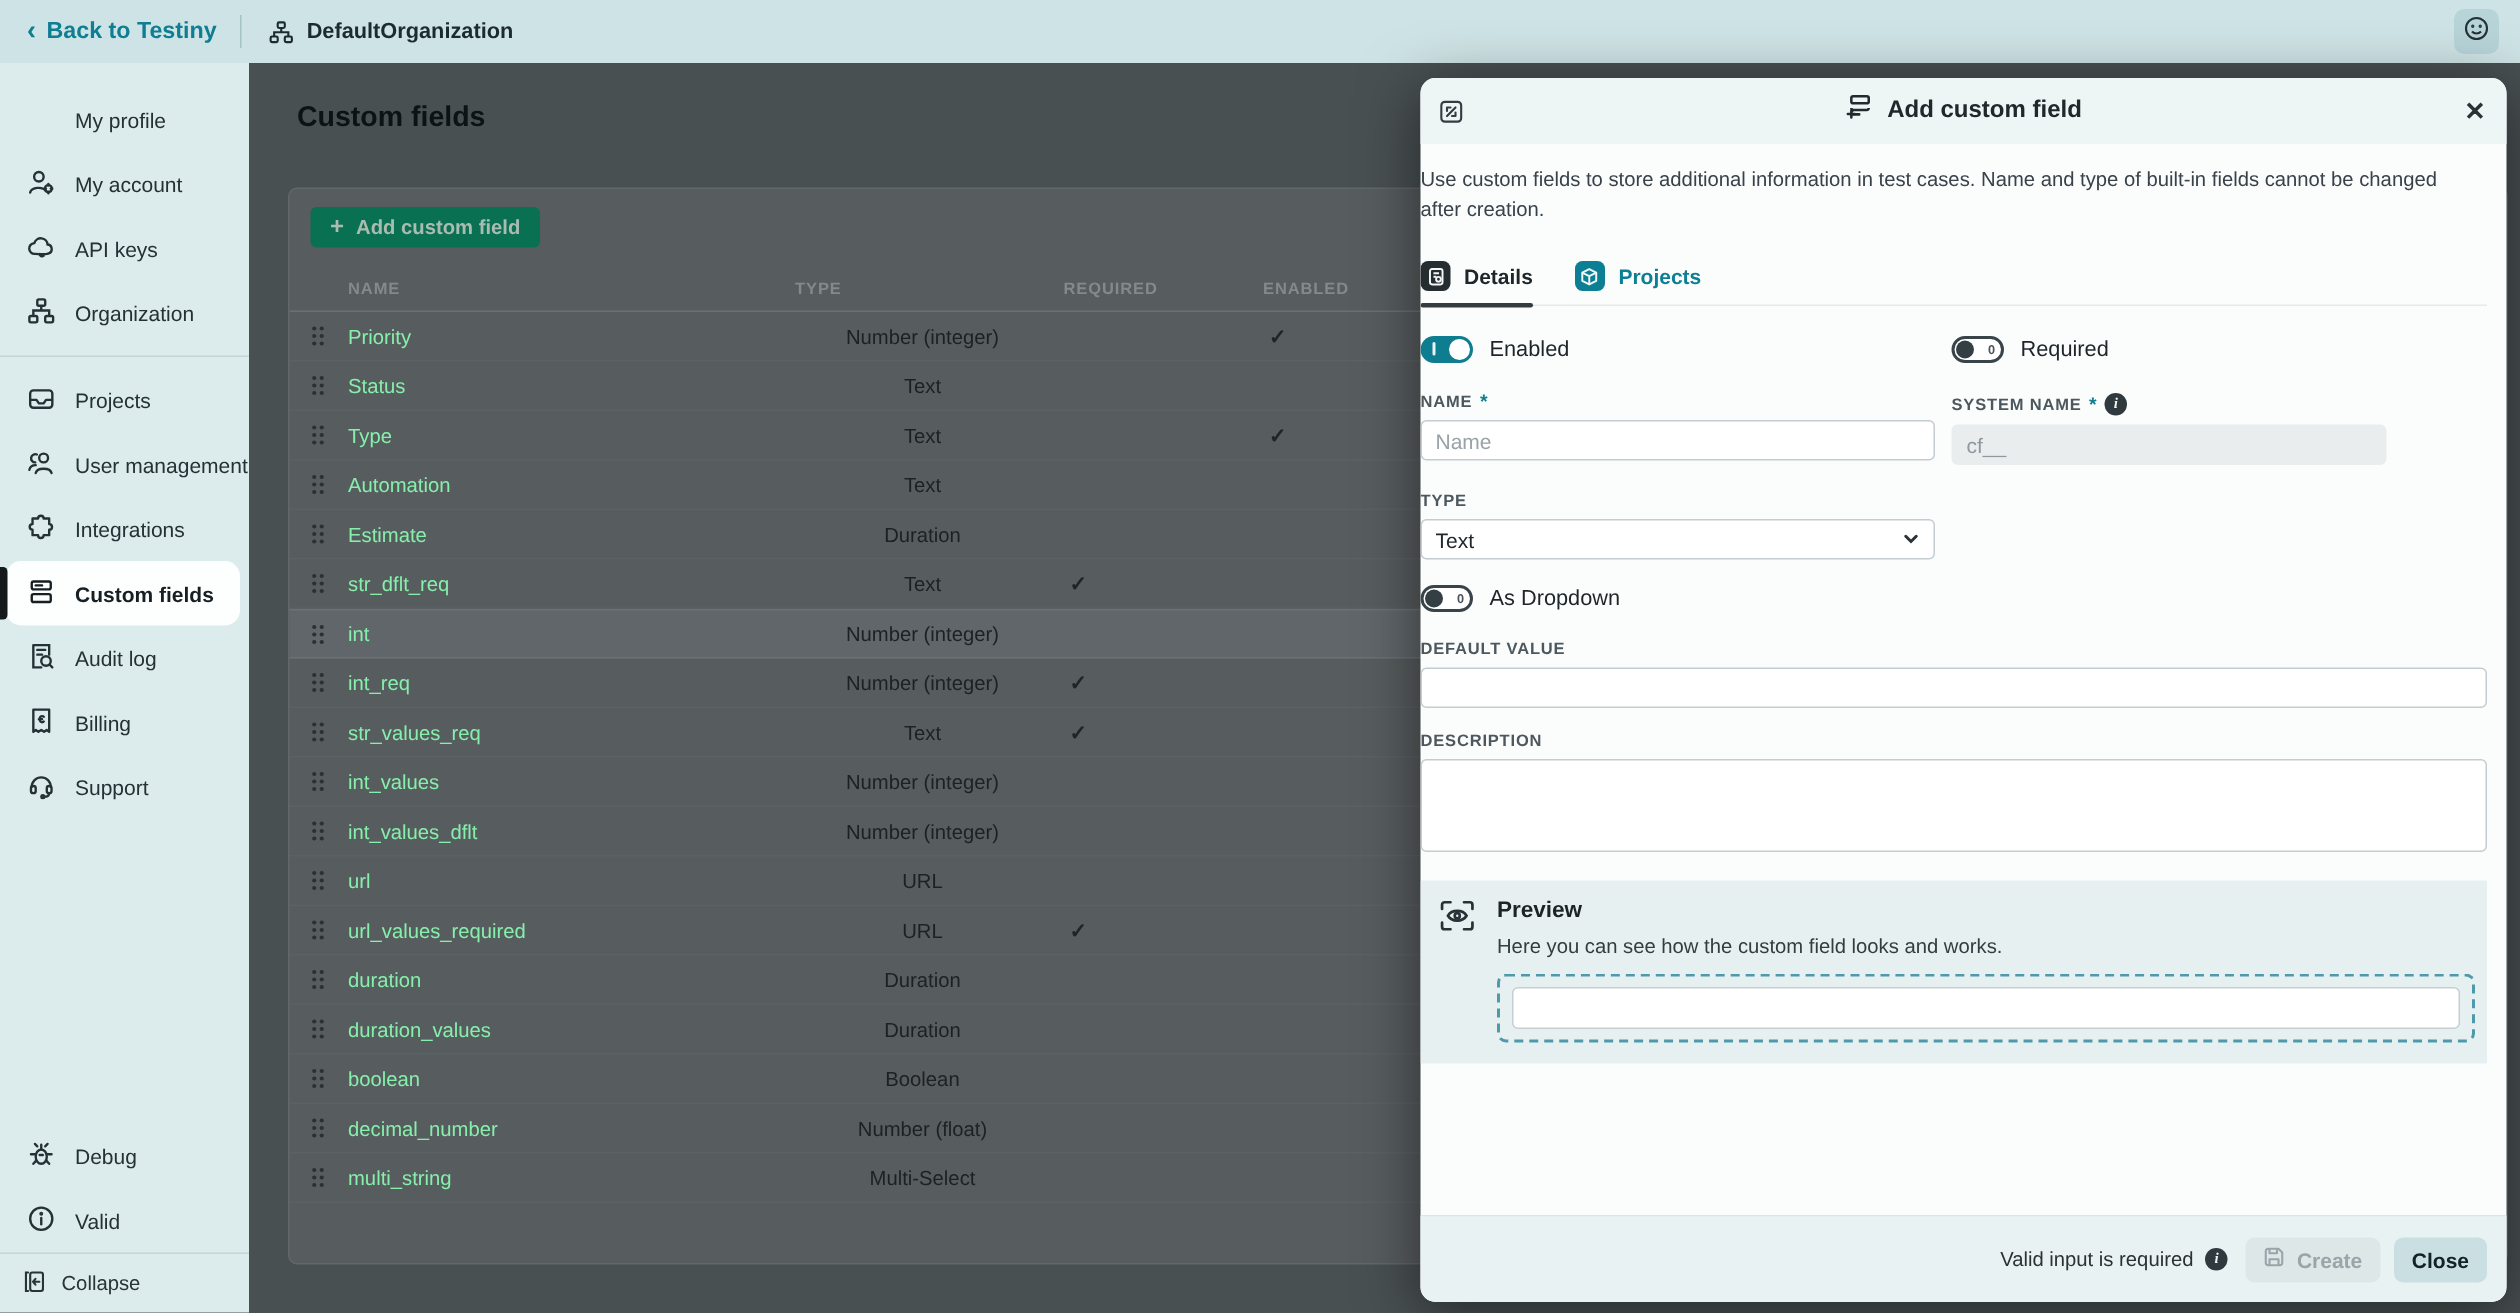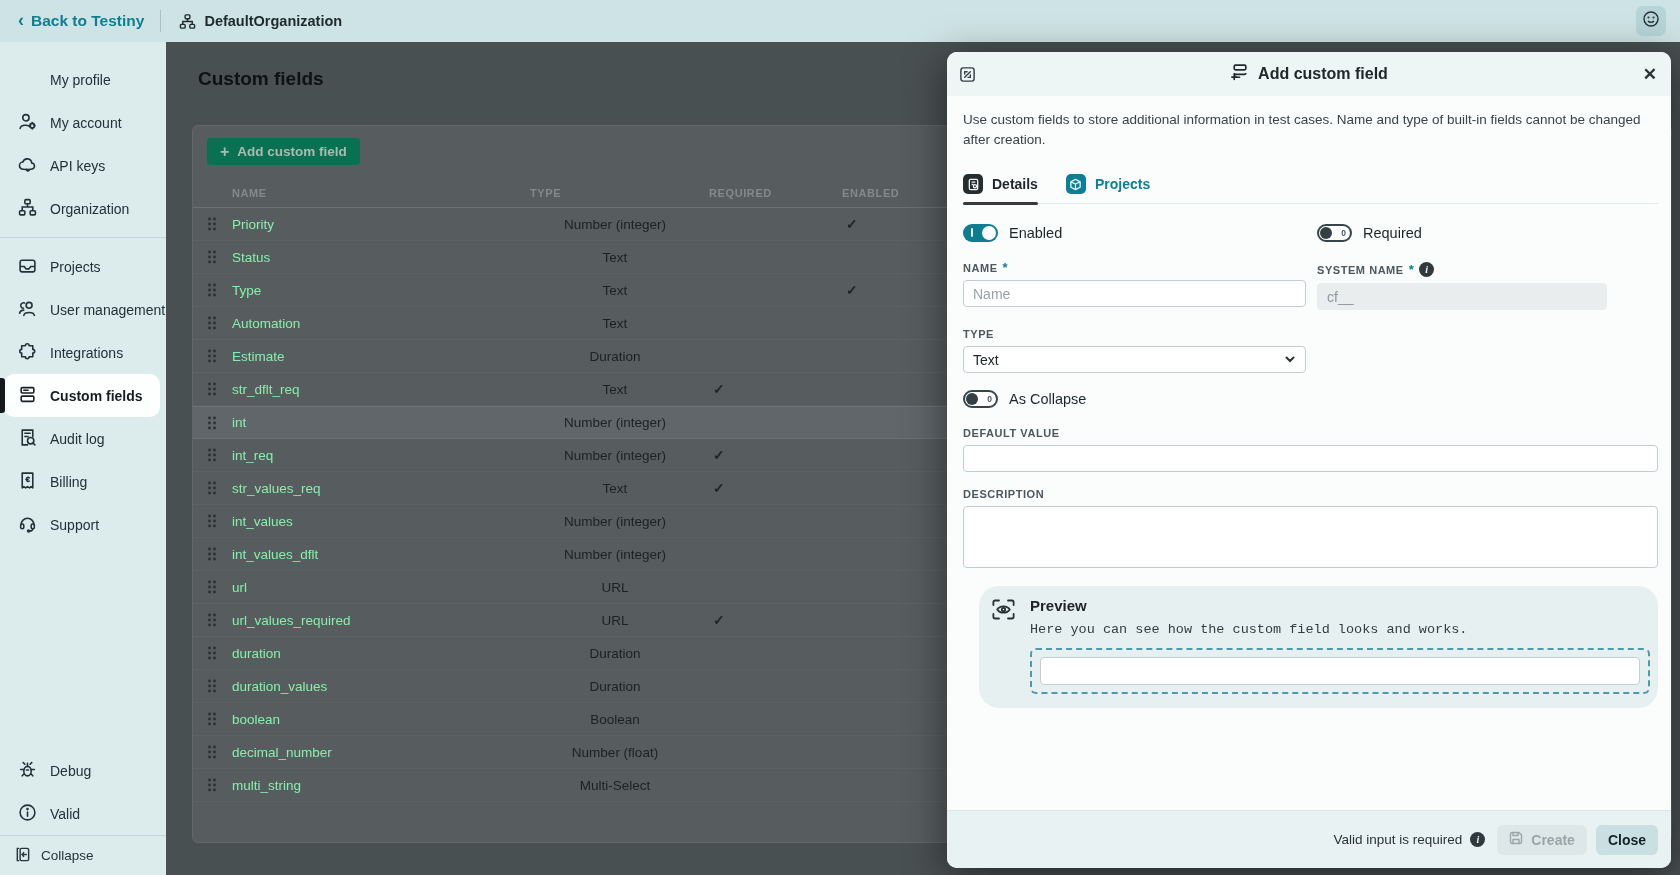--- a/index.html
+++ b/index.html
@@ -56,21 +56,21 @@
   
   .drawer { position:absolute; left:947px; top:52px; width:724px; height:816px; background:#fbfdfd;
     border-radius:10px; box-shadow:0 8px 40px rgba(0,0,0,.5); z-index:40; display:flex; flex-direction:column; }
   .dw-header { height:44px; background:#eef5f5; border-radius:10px 10px 0 0; display:flex;
     align-items:center; padding:0 14px 0 12px; position:relative; flex:0 0 auto; }
   .expand-btn { width:20px; height:20px; color:#333d42; cursor:pointer; display:flex; align-items:center; }
   .dw-title-wrap { position:absolute; left:0; right:0; display:flex; justify-content:center;
     align-items:center; gap:9px; pointer-events:none; }
   .dw-title { font-size:16px; font-weight:700; color:#20282c; }
   .close-x { margin-left:auto; font-size:17px; font-weight:600; color:#2a3236; cursor:pointer; }
-  .dw-body { padding:14px 13px 0 16px; flex:1 1 auto; overflow:hidden; }
+  .dw-body { padding:14px 13px 0 0; flex:1 1 auto; overflow:hidden; }
   .dw-desc { font-size:13.5px; line-height:20px; color:#39424a; max-width:680px; }
   .tabs { display:flex; gap:28px; margin-top:24px; border-bottom:1px solid #e2eaea; }
   .tab { display:flex; align-items:center; gap:9px; padding-bottom:9px; font-size:14px; font-weight:600;
     cursor:pointer; position:relative; }
   .tab .tab-ic { width:20px; height:20px; border-radius:5px; display:flex; align-items:center; justify-content:center; }
   .tab.details { color:#1f262a; }
   .tab.details .tab-ic { background:#262d31; color:#f2f6f6; }
   .tab.details::after { content:""; position:absolute; left:0; right:0; bottom:-2px; height:3px;
     background:#343c40; border-radius:2px; }
   .tab.projects { color:#0d7f94; }
@@ -99,24 +99,24 @@
   .select { width:343px; height:27px; border:1px solid #c3ccd0; border-radius:4px; background:#fff;
     display:flex; align-items:center; padding:0 9px; font-size:14px; color:#20282c; cursor:pointer; }
   .select .chev { margin-left:auto; color:#2b3337; }
   .row-type { margin-top:18px; }
   .row-dd { margin-top:17px; }
   .row-default { margin-top:19px; }
   .row-descr { margin-top:16px; }
   .txtarea { width:100%; height:62px; border:1px solid #c3ccd0; border-radius:4px; background:#fff;
     resize:none; font-family:inherit; font-size:14px; padding:6px 9px; outline:none; }
 
-  .preview { margin-top:14px; background:#e7f0f0; border-radius:20px; padding:10px 8px 14px 11px; position:relative;margin-left:16px; }
+  .preview { margin-top:14px; background:#e7f0f0; border-radius:1px; padding:10px 8px 14px 11px; position:relative; }
   .pv-icon { position:absolute; left:11px; top:10px; color:#27313*; color:#273136; }
   .pv-title { margin-left:40px; font-size:15px; font-weight:700; color:#1d2428; padding-top:1px; }
-  .pv-sub { margin-left:40px; margin-top:8px; font-size:13.5px; color:#333c41;font-family:Liberation Mono, monospace; }
+  .pv-sub { margin-left:40px; margin-top:8px; font-size:13.5px; color:#333c41; }
   .pv-dash { margin-left:40px; margin-top:11px; border:2px dashed #4e9aab; border-radius:6px; padding:7px 8px; }
   .pv-inp { width:100%; height:28px; border:1px solid #c6ced2; border-radius:4px; background:#fff;
     font-family:inherit; font-size:14px; padding:0 8px; outline:none; }
 
   .dw-footer { flex:0 0 auto; height:58px; background:#e9f2f2; border-top:1px solid #d9e6e6;
     border-radius:0 0 10px 10px; display:flex; align-items:center; justify-content:flex-end;
     padding-right:13px; gap:12px; }
   .valid-msg { font-size:13.5px; color:#2a3237; display:flex; align-items:center; gap:8px; }
   .info-dot { width:15px; height:15px; border-radius:50%; background:#303a3e; color:#eef4f4;
     font-size:10px; font-weight:700; display:flex; align-items:center; justify-content:center;
@@ -698,21 +698,21 @@
             </svg>
         </span>
       </div>
     </div>
 
     <div class="toggle-line row-dd">
       <span class="tg off">
           <span class="knob"></span>
           <span class="mark">0</span>
         </span>
-      <span>As Collapse</span>
+      <span>As Dropdown</span>
     </div>
 
     <div class="row-default">
       <div class="fld-label">DEFAULT VALUE</div>
       <input class="inp full" value="" style="">
     </div>
 
     <div class="row-descr">
       <div class="fld-label">DESCRIPTION</div>
       <textarea class="txtarea" style=""></textarea>

